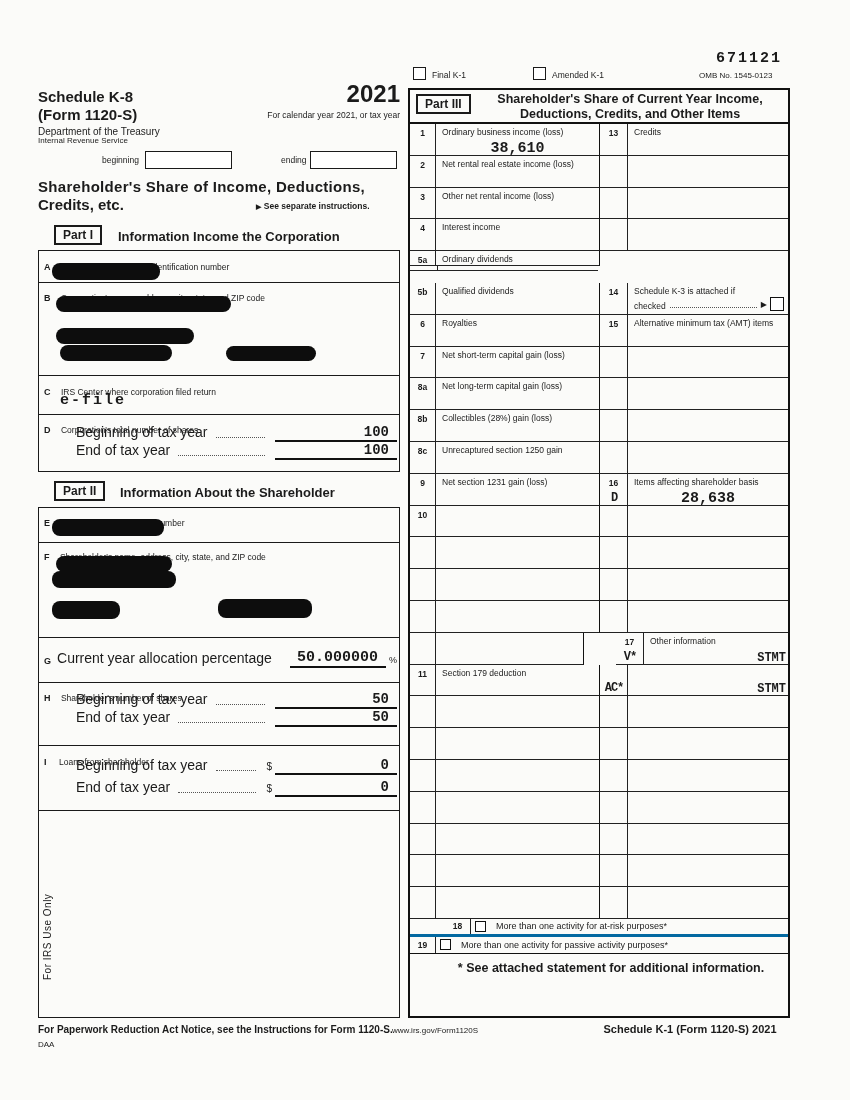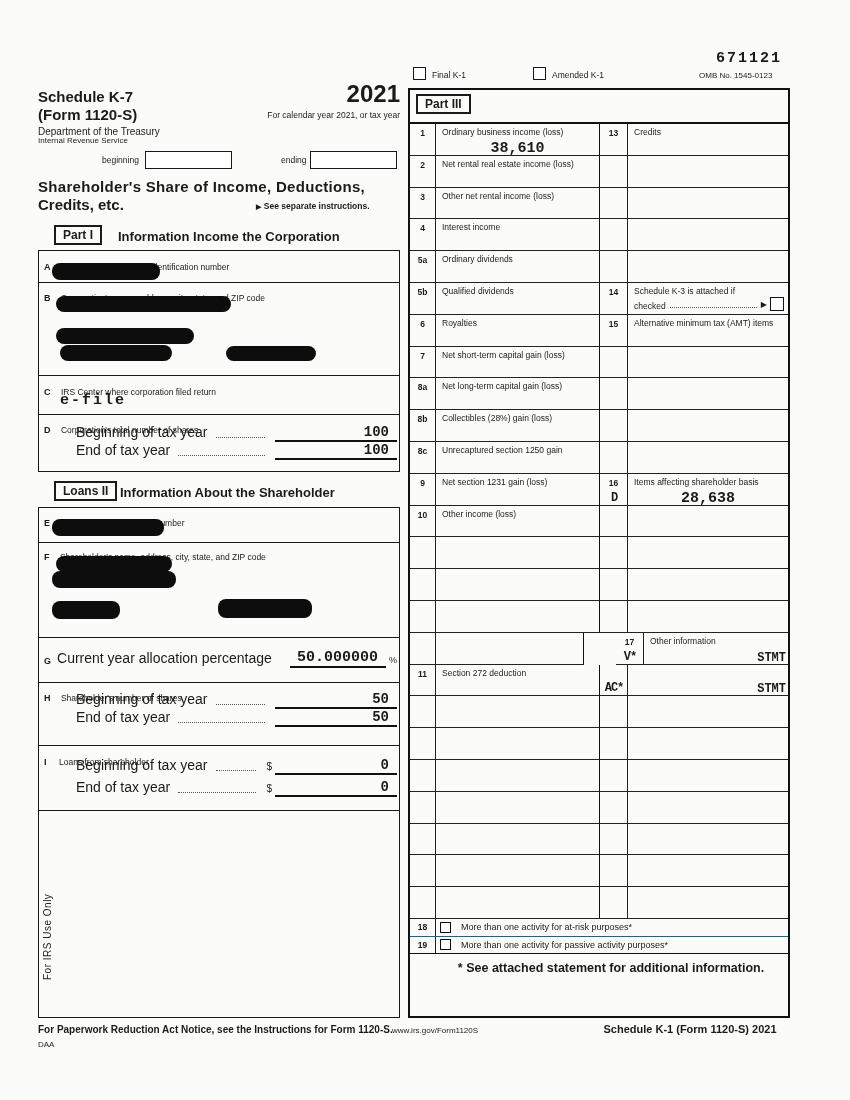--- a/index.html
+++ b/index.html
@@ -58,21 +58,21 @@
 <div class="page">
 
   <div class="abs mono" style="left:716px; top:50px; font-size:15px; letter-spacing:2px;">671121</div>
   <div class="abs tiny" style="left:699px; top:71px; font-size:8px;">OMB No. 1545-0123</div>
 
   <div class="cbox" style="left:413px; top:67px; width:13px; height:13px;"></div>
   <div class="abs tiny" style="left:432px; top:70px;">Final K-1</div>
   <div class="cbox" style="left:533px; top:67px; width:13px; height:13px;"></div>
   <div class="abs tiny" style="left:552px; top:70px;">Amended K-1</div>
 
-  <div class="abs b" style="left:38px; top:88px; font-size:15px;">Schedule K-7</div>
+  <div class="abs b" style="left:38px; top:88px; font-size:15px;">Schedule K-8</div>
   <div class="abs b" style="left:38px; top:106px; font-size:15px;">(Form 1120-S)</div>
   <div class="abs" style="left:38px; top:126px; font-size:10px;">Department of the Treasury</div>
   <div class="abs" style="left:38px; top:136px; font-size:8px;">Internal Revenue Service</div>
   <div class="abs b" style="left:300px; top:80px; width:100px; text-align:right; font-size:24px;">2021</div>
   <div class="abs" style="left:215px; top:110px; width:185px; text-align:right; font-size:8.5px;">For calendar year 2021, or tax year</div>
 
   <div class="abs tiny" style="left:102px; top:155px;">beginning</div>
   <div class="abs box-border" style="left:145px; top:151px; width:87px; height:18px;"></div>
   <div class="abs tiny" style="left:281px; top:155px;">ending</div>
   <div class="abs box-border" style="left:310px; top:151px; width:87px; height:18px;"></div>
@@ -124,21 +124,21 @@
     <span class="fl-leader"></span>
     <span class="fl-vbox">100</span>
   </div>
   <div class="fline" style="left:76px; top:442px; width:321px; height:18px;">
     <span class="fl-label">End of tax year</span>
     <span class="fl-leader"></span>
     <span class="fl-vbox">100</span>
   </div>
 
   <div class="abs" style="left:54px; top:481px;">
-    <span class="part-tag">Loans II</span>
+    <span class="part-tag">Part II</span>
   </div>
   <div class="abs b" style="left:120px; top:485px; font-size:13px;">Information About the Shareholder</div>
 
   <div class="ltable" style="top:507px; height:511px;"></div>
   <div class="ldiv" style="top:542px;"></div>
   <div class="ldiv" style="top:637px;"></div>
   <div class="ldiv" style="top:682px;"></div>
   <div class="ldiv" style="top:745px;"></div>
   <div class="ldiv" style="top:810px;"></div>
 
@@ -195,20 +195,24 @@
     <span class="fl-leader"></span>
     <span class="fl-dollar">$</span>
     <span class="fl-vbox">0</span>
   </div>
 
   <div class="vert" style="left:42px; top:850px; height:130px;">For IRS Use Only</div>
 
   <div id="p3">
     <div id="p3head">
       <span class="part-tag abs" style="left:6px; top:4px;">Part III</span>
+      <div id="p3title">
+        <div>Shareholder's Share of Current Year Income,</div>
+        <div>Deductions, Credits, and Other Items</div>
+      </div>
     </div>
     <div id="p3rows">
         <div class="p3row" style="height: 31.8px;">
           <div class="p3cell l">
             <div class="p3num">1</div>
             <div class="p3body">
               <div>Ordinary business income (loss)</div>
               <div class="p3val">38,610</div>
             </div>
           </div>
@@ -248,21 +252,21 @@
             <div class="p3num">4</div>
             <div class="p3body">
               <div>Interest income</div>
             </div>
           </div>
           <div class="p3cell r">
             <div class="p3num"></div>
             <div class="p3body"></div>
           </div>
         </div>
-        <div class="p3row" style="height: 31.8px;">
+        <div class="p3row" style="height: 31.8px; flex-direction: column;">
           <div class="p3cell l">
             <div class="p3num">5a</div>
             <div class="p3body">
               <div>Ordinary dividends</div>
             </div>
           </div>
           <div class="p3cell r">
             <div class="p3num"></div>
             <div class="p3body"></div>
           </div>
@@ -360,23 +364,20 @@
             <div class="p3num">16<div class="p3code">D</div></div>
             <div class="p3body">
               <div>Items affecting shareholder basis</div>
               <div class="p3val">28,638</div>
             </div>
           </div>
         </div>
         <div class="p3row" style="height: 31.8px;">
           <div class="p3cell l">
             <div class="p3num">10</div>
-            <div class="p3body">
-              <div>Other income (loss)</div>
-            </div>
           </div>
           <div class="p3cell r">
             <div class="p3num"></div>
             <div class="p3body"></div>
           </div>
         </div>
         <div class="p3row" style="height: 31.8px;">
           <div class="p3cell l">
             <div class="p3num"></div>
             <div class="p3body"></div>
@@ -416,21 +417,21 @@
             <div class="p3body">
               <div>Other information</div>
               <div class="p3stmt">STMT</div>
             </div>
           </div>
         </div>
         <div class="p3row" style="height: 31.8px;">
           <div class="p3cell l">
             <div class="p3num">11</div>
             <div class="p3body">
-              <div>Section 272 deduction</div>
+              <div>Section 179 deduction</div>
             </div>
           </div>
           <div class="p3cell r">
             <div class="p3num">
               <div class="p3code">AC*</div>
             </div>
             <div class="p3body">
               <div class="p3stmt">STMT</div>
             </div>
           </div>
@@ -500,21 +501,21 @@
             <div class="p3num"></div>
             <div class="p3body"></div>
           </div>
           <div class="p3cell r">
             <div class="p3num"></div>
             <div class="p3body"></div>
           </div>
         </div>
       </div>
 
-    <div class="p3foot" style="height:18px; border-bottom:1px solid #0369a1;">
+    <div class="p3foot" style="height:18px; border-bottom:3px solid #0369a1;padding-left:35px;">
       <div class="fnum">18</div>
       <div class="fcb"></div>
       <div class="ftext">More than one activity for at-risk purposes*</div>
     </div>
     <div class="p3foot" style="height:17px; border-bottom:1.5px solid #111;">
       <div class="fnum">19</div>
       <div class="fcb"></div>
       <div class="ftext">More than one activity for passive activity purposes*</div>
     </div>
     <div style="height:29px; display:flex; align-items:center; justify-content:center; font-size:12.5px; font-weight:600;padding-left:24px;">* See attached statement for additional information.</div>

